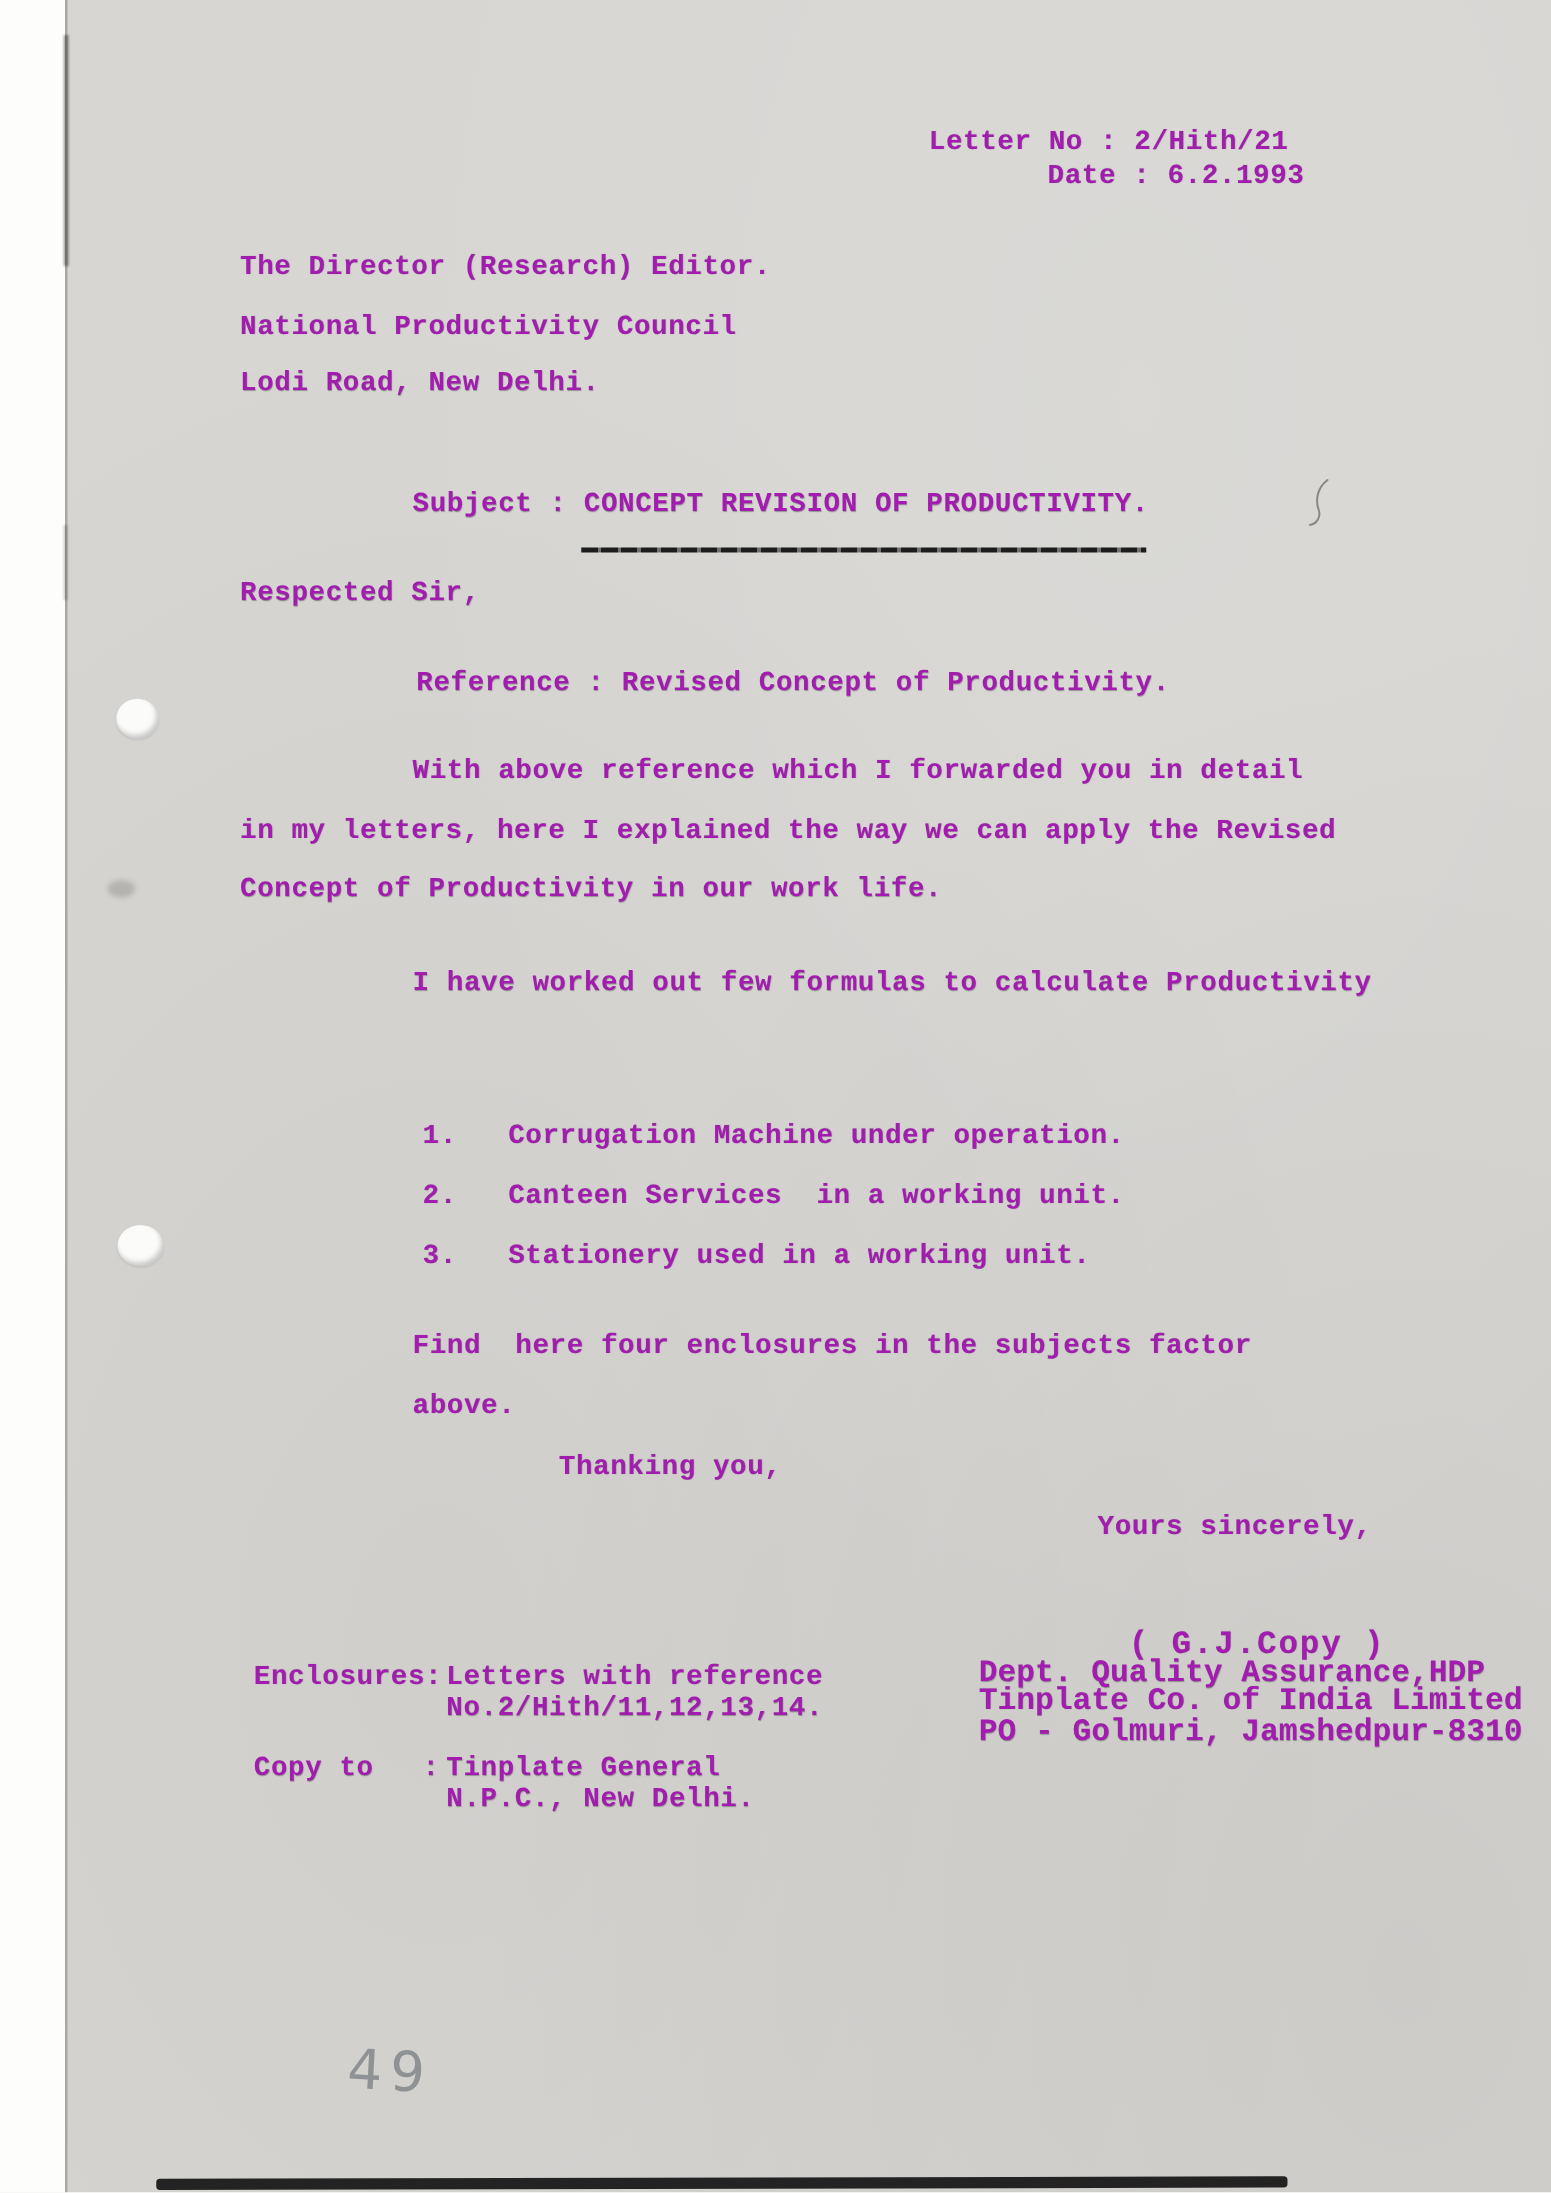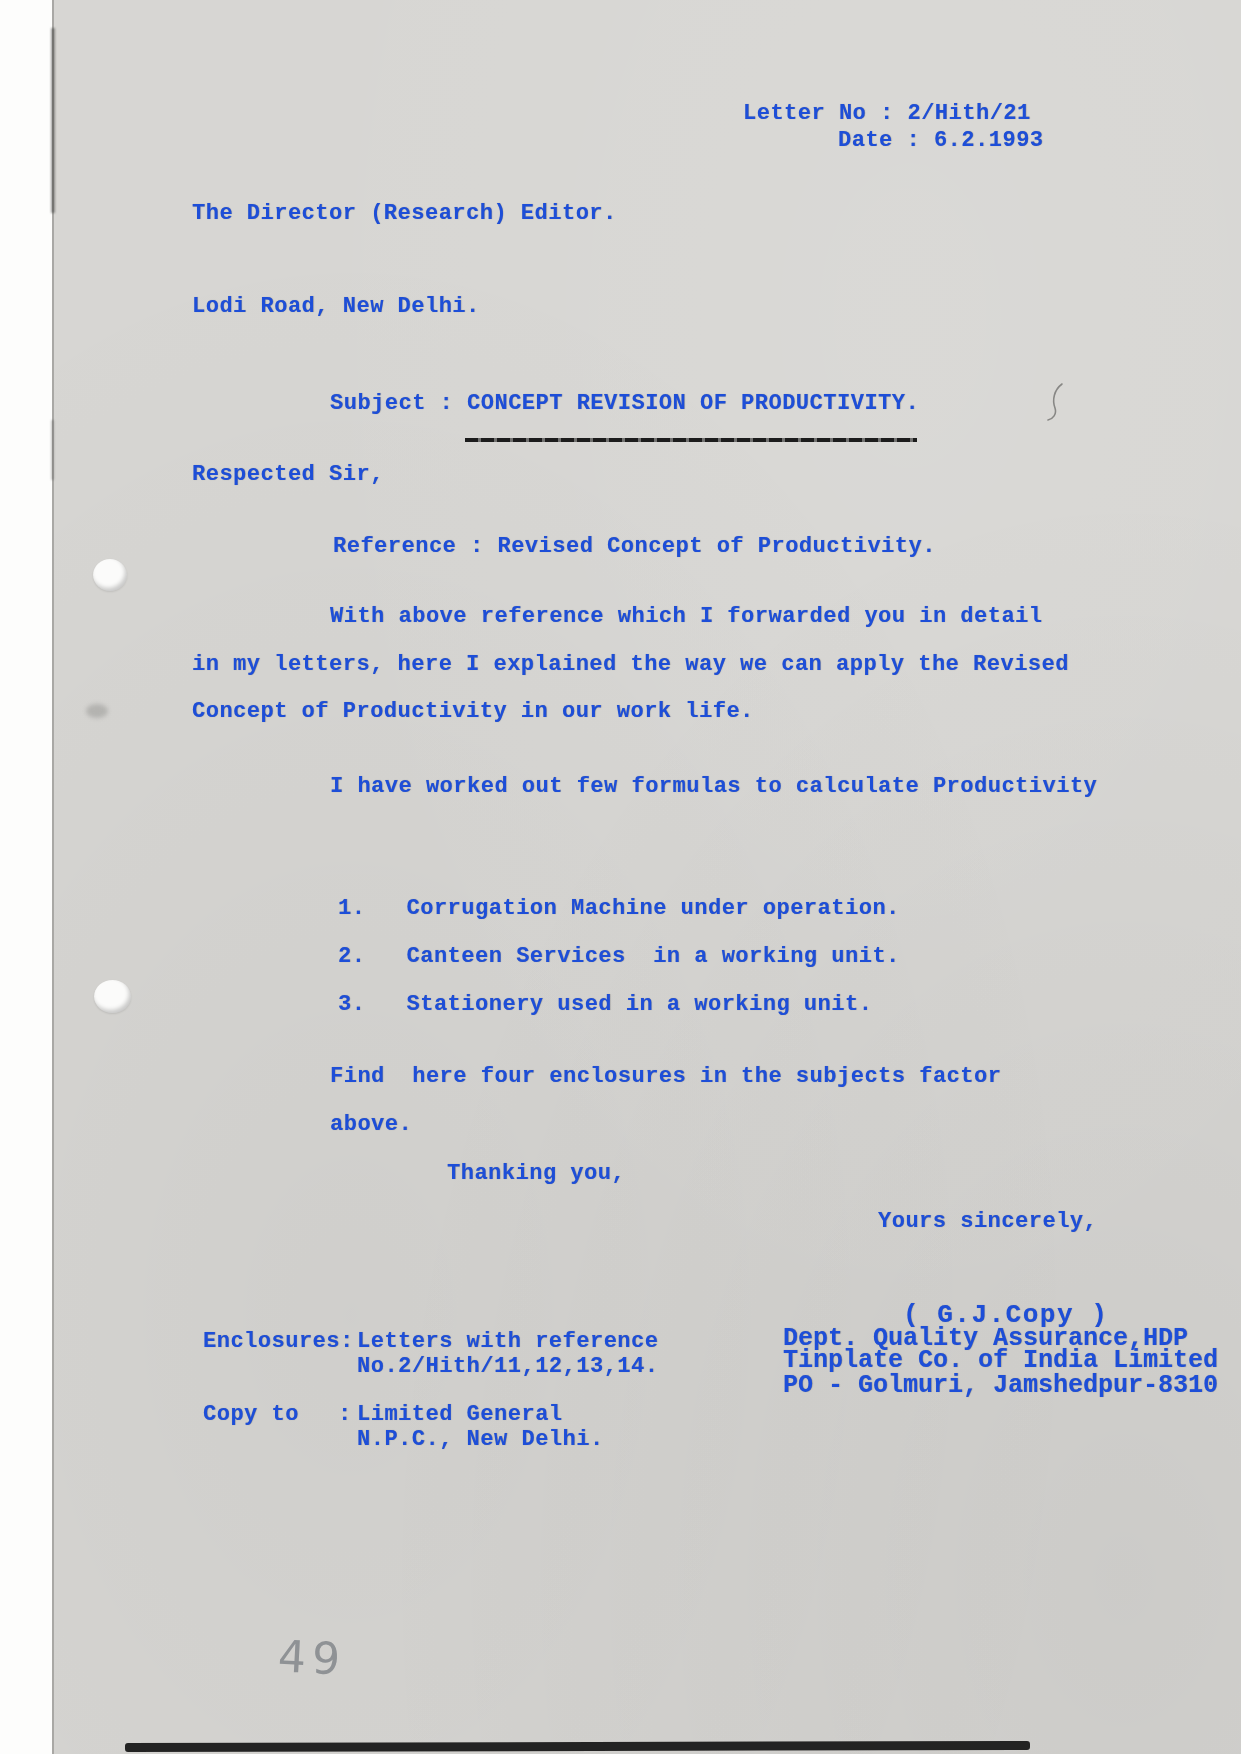--- a/index.html
+++ b/index.html
@@ -24,21 +24,21 @@
     background:rgba(45,45,43,0.45);filter:blur(1px);
   }
   .edge-smudge2{
     position:absolute;left:51px;top:420px;width:3px;height:60px;
     background:rgba(45,45,43,0.25);filter:blur(1px);
   }
   .t{
     position:absolute;
     font-family:"Liberation Mono","DejaVu Sans Mono",monospace;
     font-weight:700;
-    color:#1d4ed8;
+    color:#a21caf;
     white-space:pre;
     letter-spacing:0.5px;
     text-shadow:0.4px 0.4px 0.8px rgba(40,40,40,0.38);
   }
   .s22{font-size:22px;}
   .s25{font-size:25px;letter-spacing:0;}
   .s26{font-size:26px;letter-spacing:1.5px;}
   .subject-underline{
     position:absolute;left:465px;top:438px;width:452px;height:4px;
     background:repeating-linear-gradient(90deg,#1c1c1c 0 13px,rgba(28,28,28,0.55) 13px 16px);
@@ -79,20 +79,21 @@
   <div class="edge-smudge2"></div>
 
   <div class="hole hole1"></div>
   <div class="hole hole2"></div>
   <div class="smudge-dot"></div>
 
   <div class="t s22" style="left:743px;top:101px;">Letter No : 2/Hith/21</div>
   <div class="t s22" style="left:838px;top:128px;">Date : 6.2.1993</div>
 
   <div class="t s22" style="left:192px;top:201px;">The Director (Research) Editor.</div>
+  <div class="t s22" style="left:192px;top:249px;">National Productivity Council</div>
   <div class="t s22" style="left:192px;top:294px;text-align:right;">Lodi Road, New Delhi.</div>
 
   <div class="t s22" style="left:330px;top:391px;">Subject : CONCEPT REVISION OF PRODUCTIVITY.</div>
   <div class="subject-underline"></div>
   <svg class="pen-curl" width="22" height="40" viewBox="0 0 22 40">
     <path d="M18 2 C10 8, 8 18, 11 26 C13 32, 9 37, 4 38" stroke="#5d5d5b" stroke-width="1.6" fill="none" stroke-linecap="round"></path>
   </svg>
 
   <div class="t s22" style="left:192px;top:462px;">Respected Sir,</div>
 
@@ -118,19 +119,19 @@
   <div class="t s25" style="left:783px;top:1324px;">Dept. Quality Assurance,HDP</div>
   <div class="t s25" style="left:783px;top:1346px;">Tinplate Co. of India Limited</div>
   <div class="t s25" style="left:783px;top:1371px;">PO - Golmuri, Jamshedpur-8310</div>
 
   <div class="t s22" style="left:203px;top:1329px;">Enclosures:</div>
   <div class="t s22" style="left:357px;top:1329px;">Letters with reference</div>
   <div class="t s22" style="left:357px;top:1354px;">No.2/Hith/11,12,13,14.</div>
 
   <div class="t s22" style="left:203px;top:1402px;">Copy to</div>
   <div class="t s22" style="left:338px;top:1402px;">:</div>
-  <div class="t s22" style="left:357px;top:1402px;">Limited General</div>
+  <div class="t s22" style="left:357px;top:1402px;">Tinplate General</div>
   <div class="t s22" style="left:357px;top:1427px;">N.P.C., New Delhi.</div>
 
   <div class="handwritten">49</div>
 
   <div class="scan-bar"></div>
 </div>
 
 </body></html>

